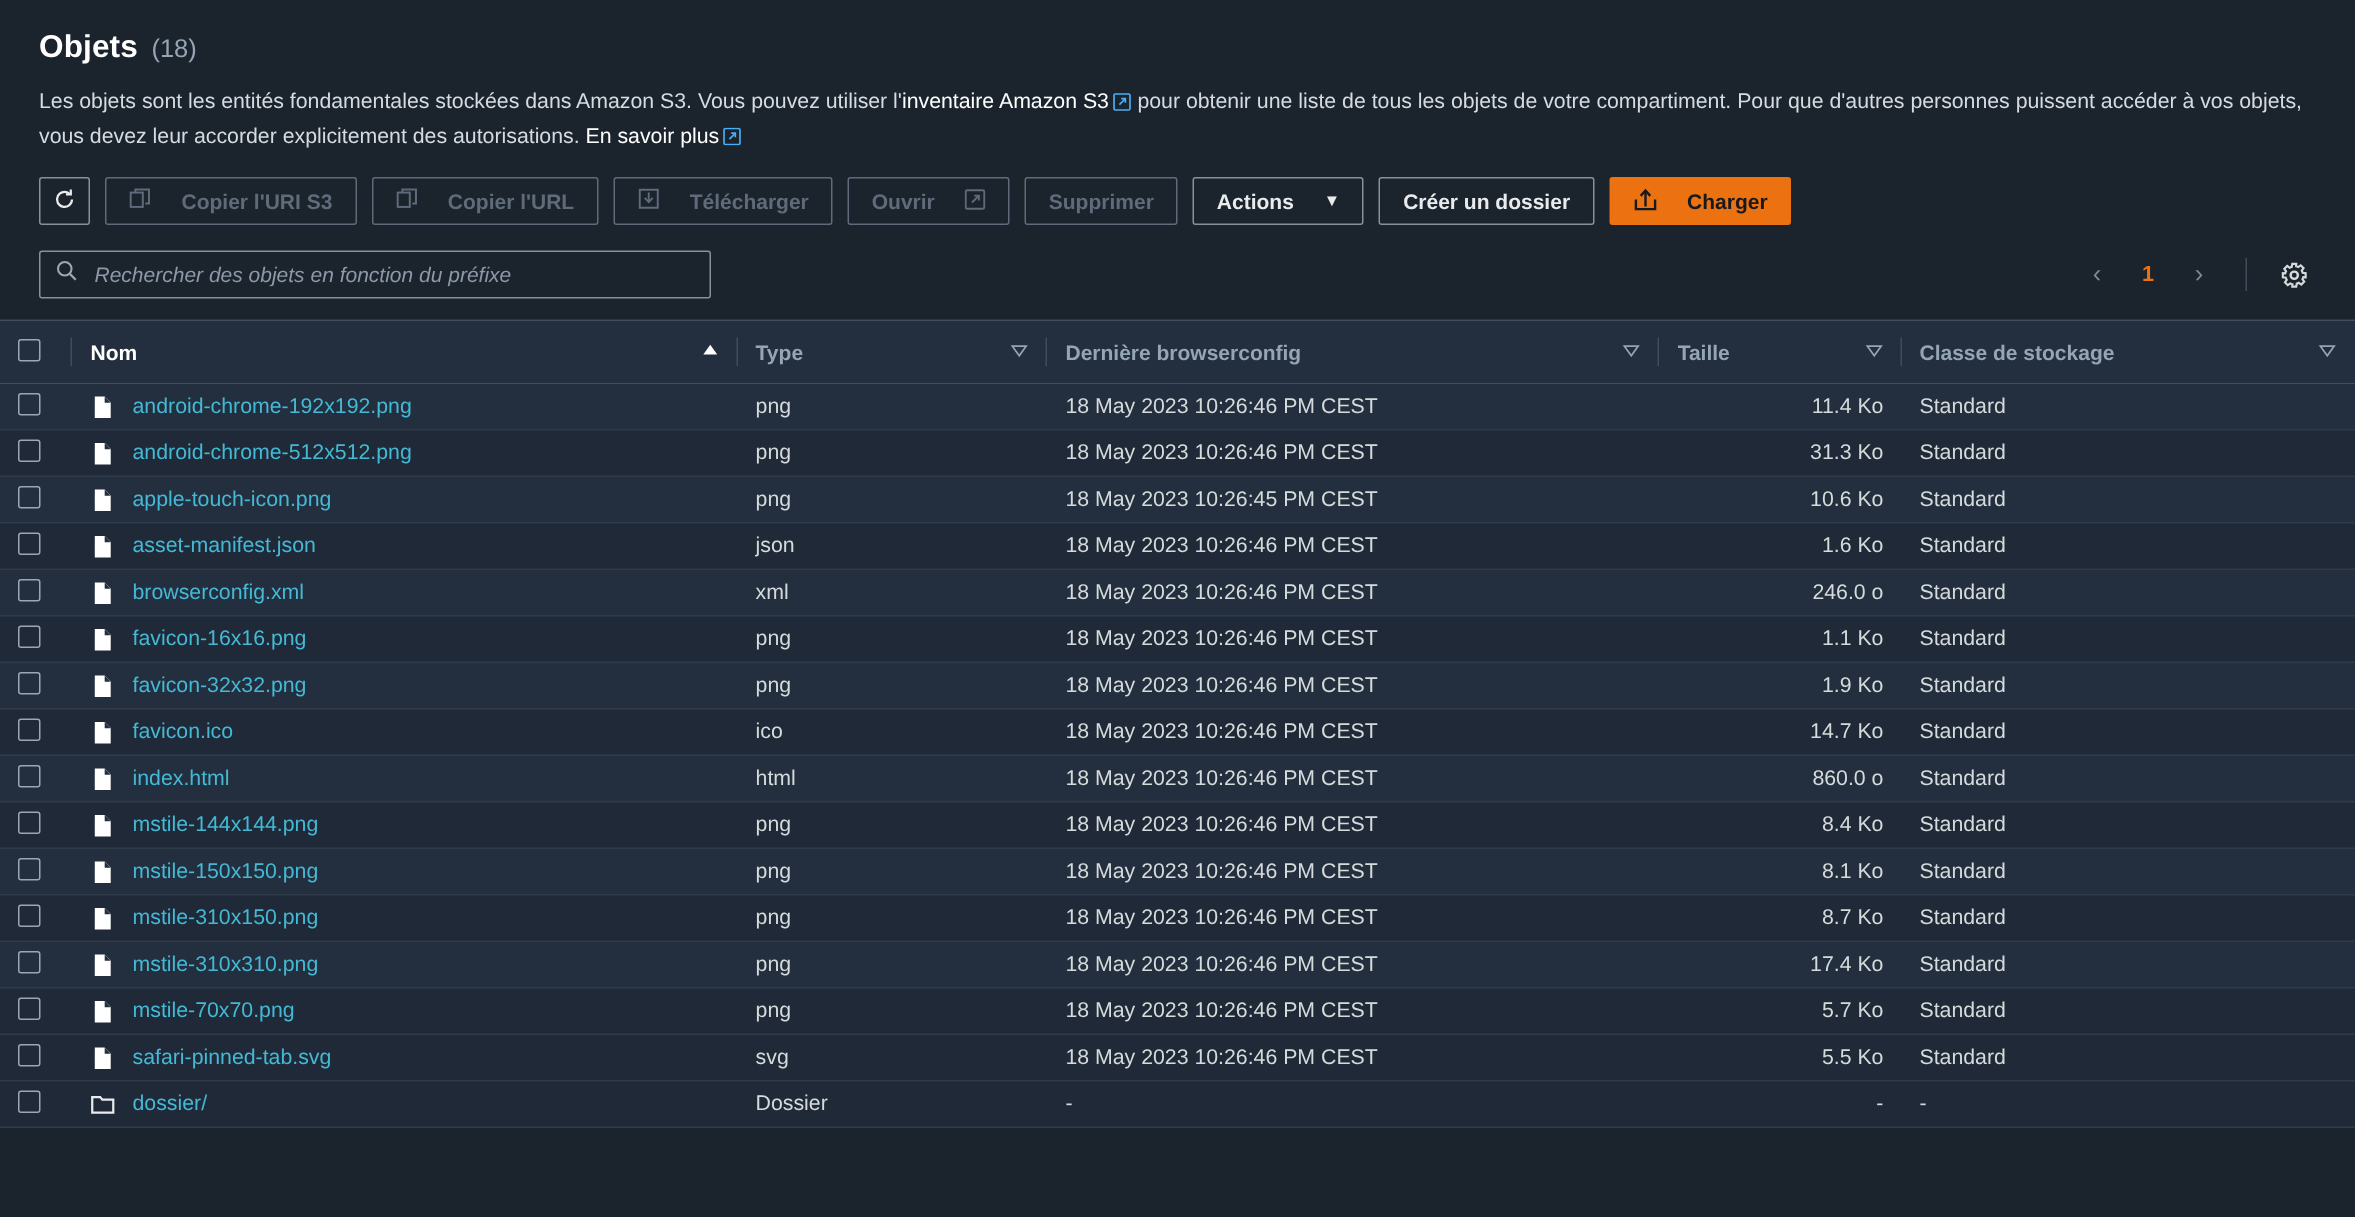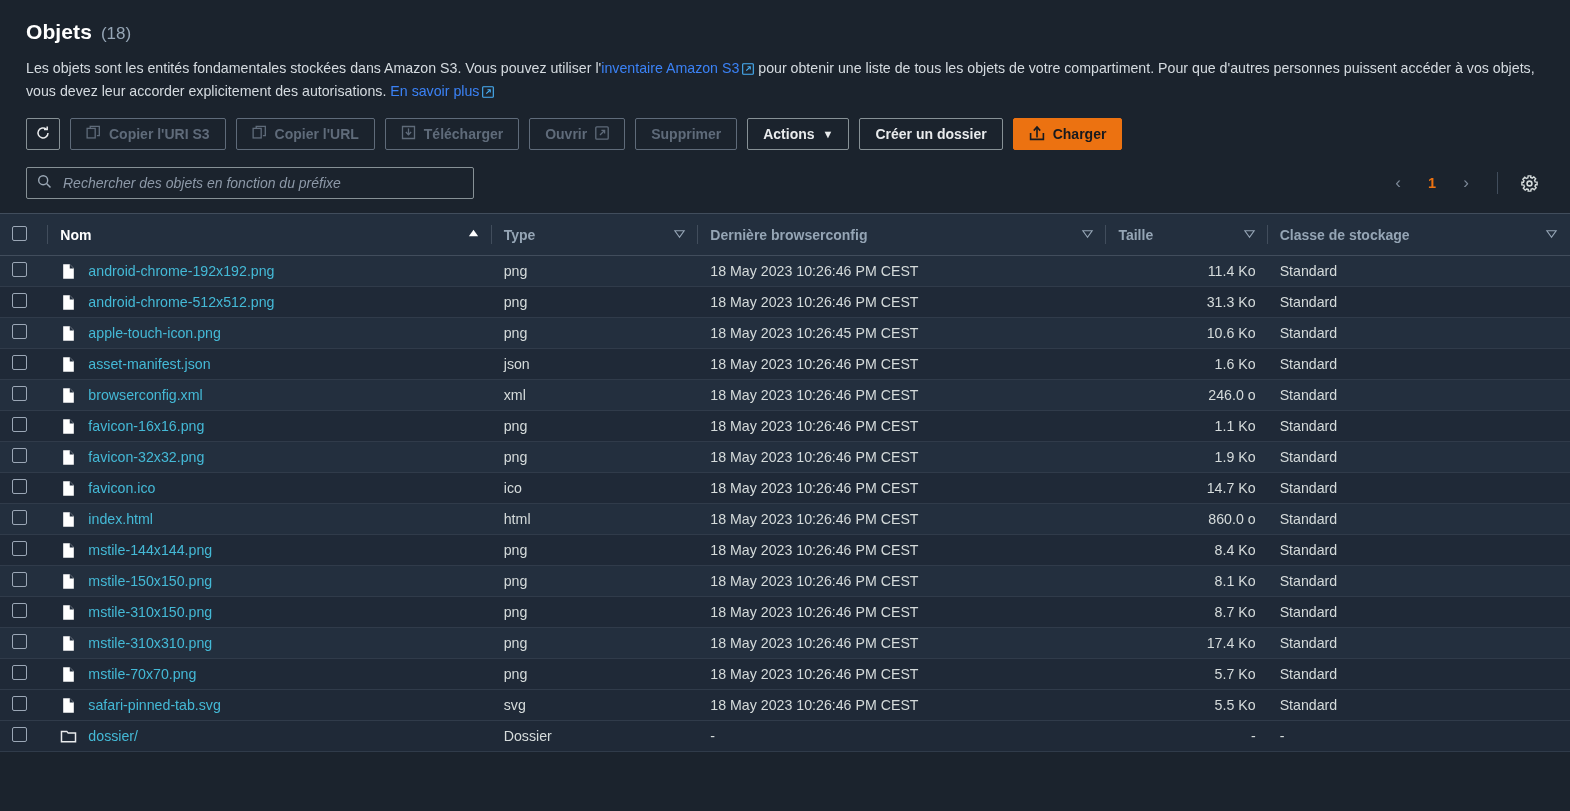--- a/index.html
+++ b/index.html
@@ -24,31 +24,31 @@
   }
   .title {
     font-size: 21px; font-weight: bold; color: #ffffff;
     letter-spacing: .1px;
   }
   .count { font-size: 17px; color: #95a5b5; font-weight: normal; }
   .desc {
     font-size: 14.2px; line-height: 21px; color: #d5dbe0;
     max-width: 1520px; margin-bottom: 14px;
   }
-  .lnk { color: #3b82f6; text-decoration: none; }
+  .lnk { color: #ffffff; text-decoration: none; }
   .ext-ico { display: inline-block; vertical-align: -2px; margin-left: 3px; }
   
   .toolbar {
     display: flex; align-items: center; gap: 10px;
     margin-bottom: 17px;
   }
   .btn {
     height: 32px;
     display: inline-flex; align-items: center; justify-content: center;
-    gap: 8px;
+    gap: 20px;
     padding: 0 15px;
     border: 1px solid #879196;
     border-radius: 2px;
     background: transparent;
     color: #e9ebed;
     font-size: 14px; font-weight: bold;
     font-family: "Liberation Sans", sans-serif;
     cursor: pointer;
     white-space: nowrap;
   }

